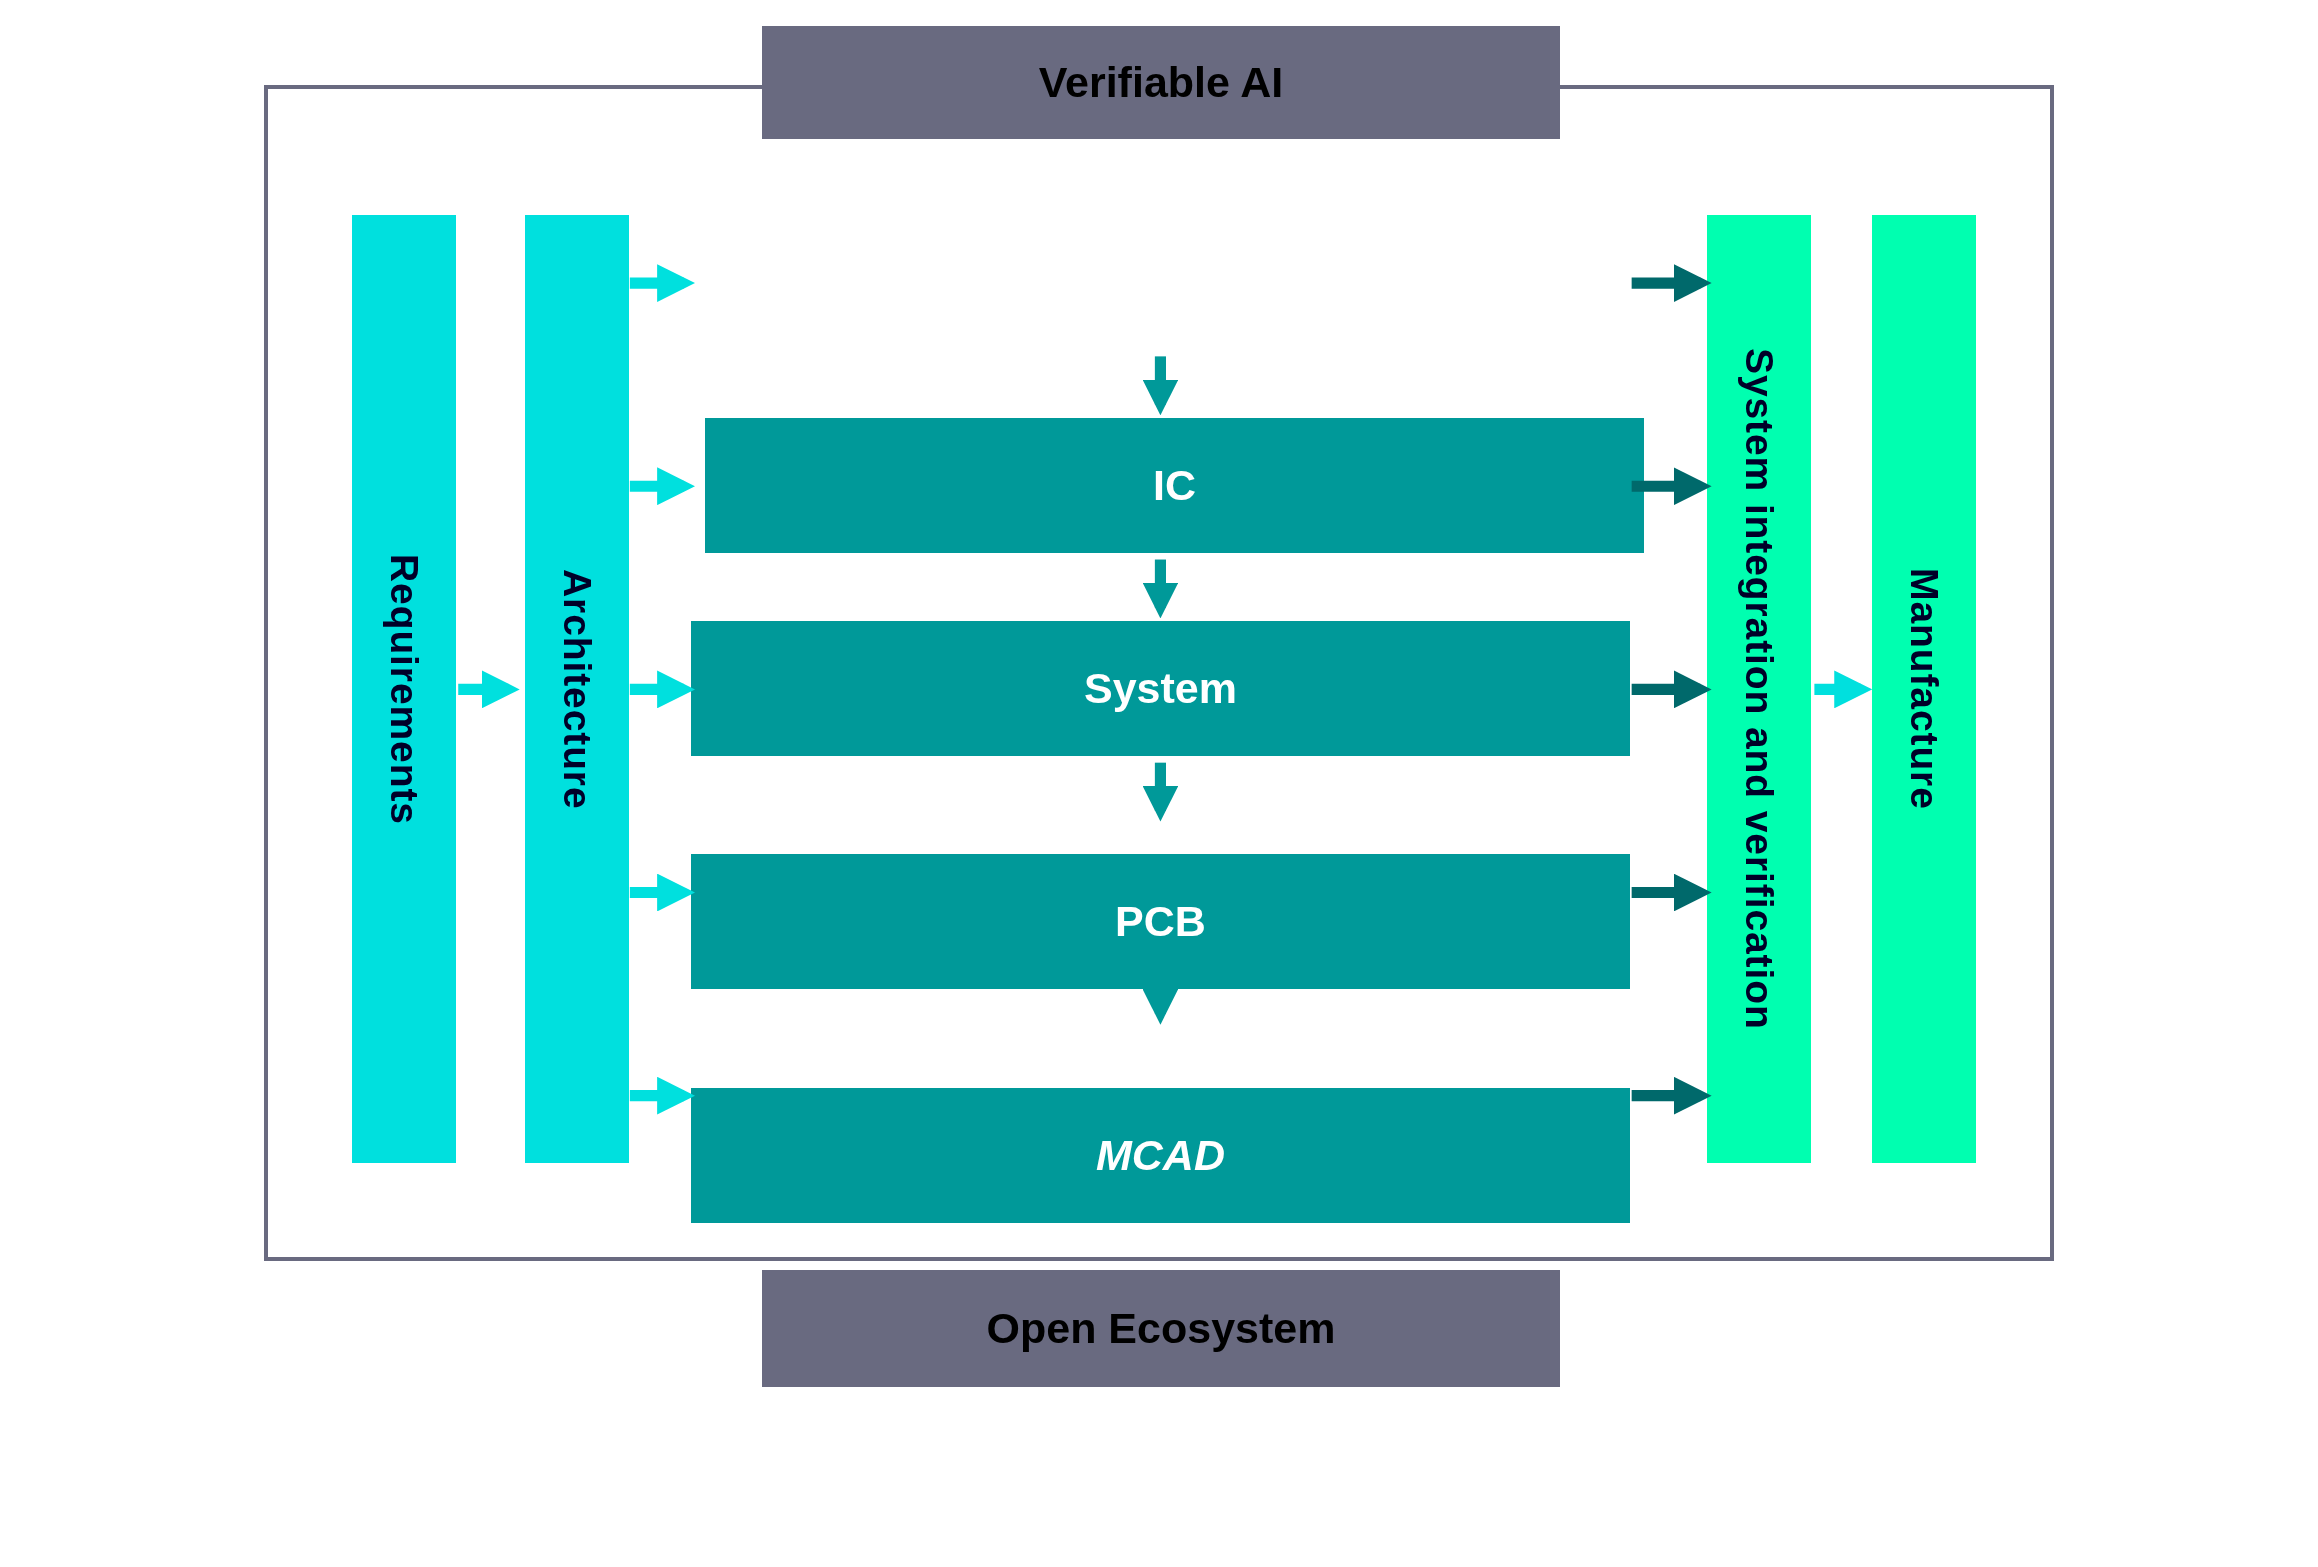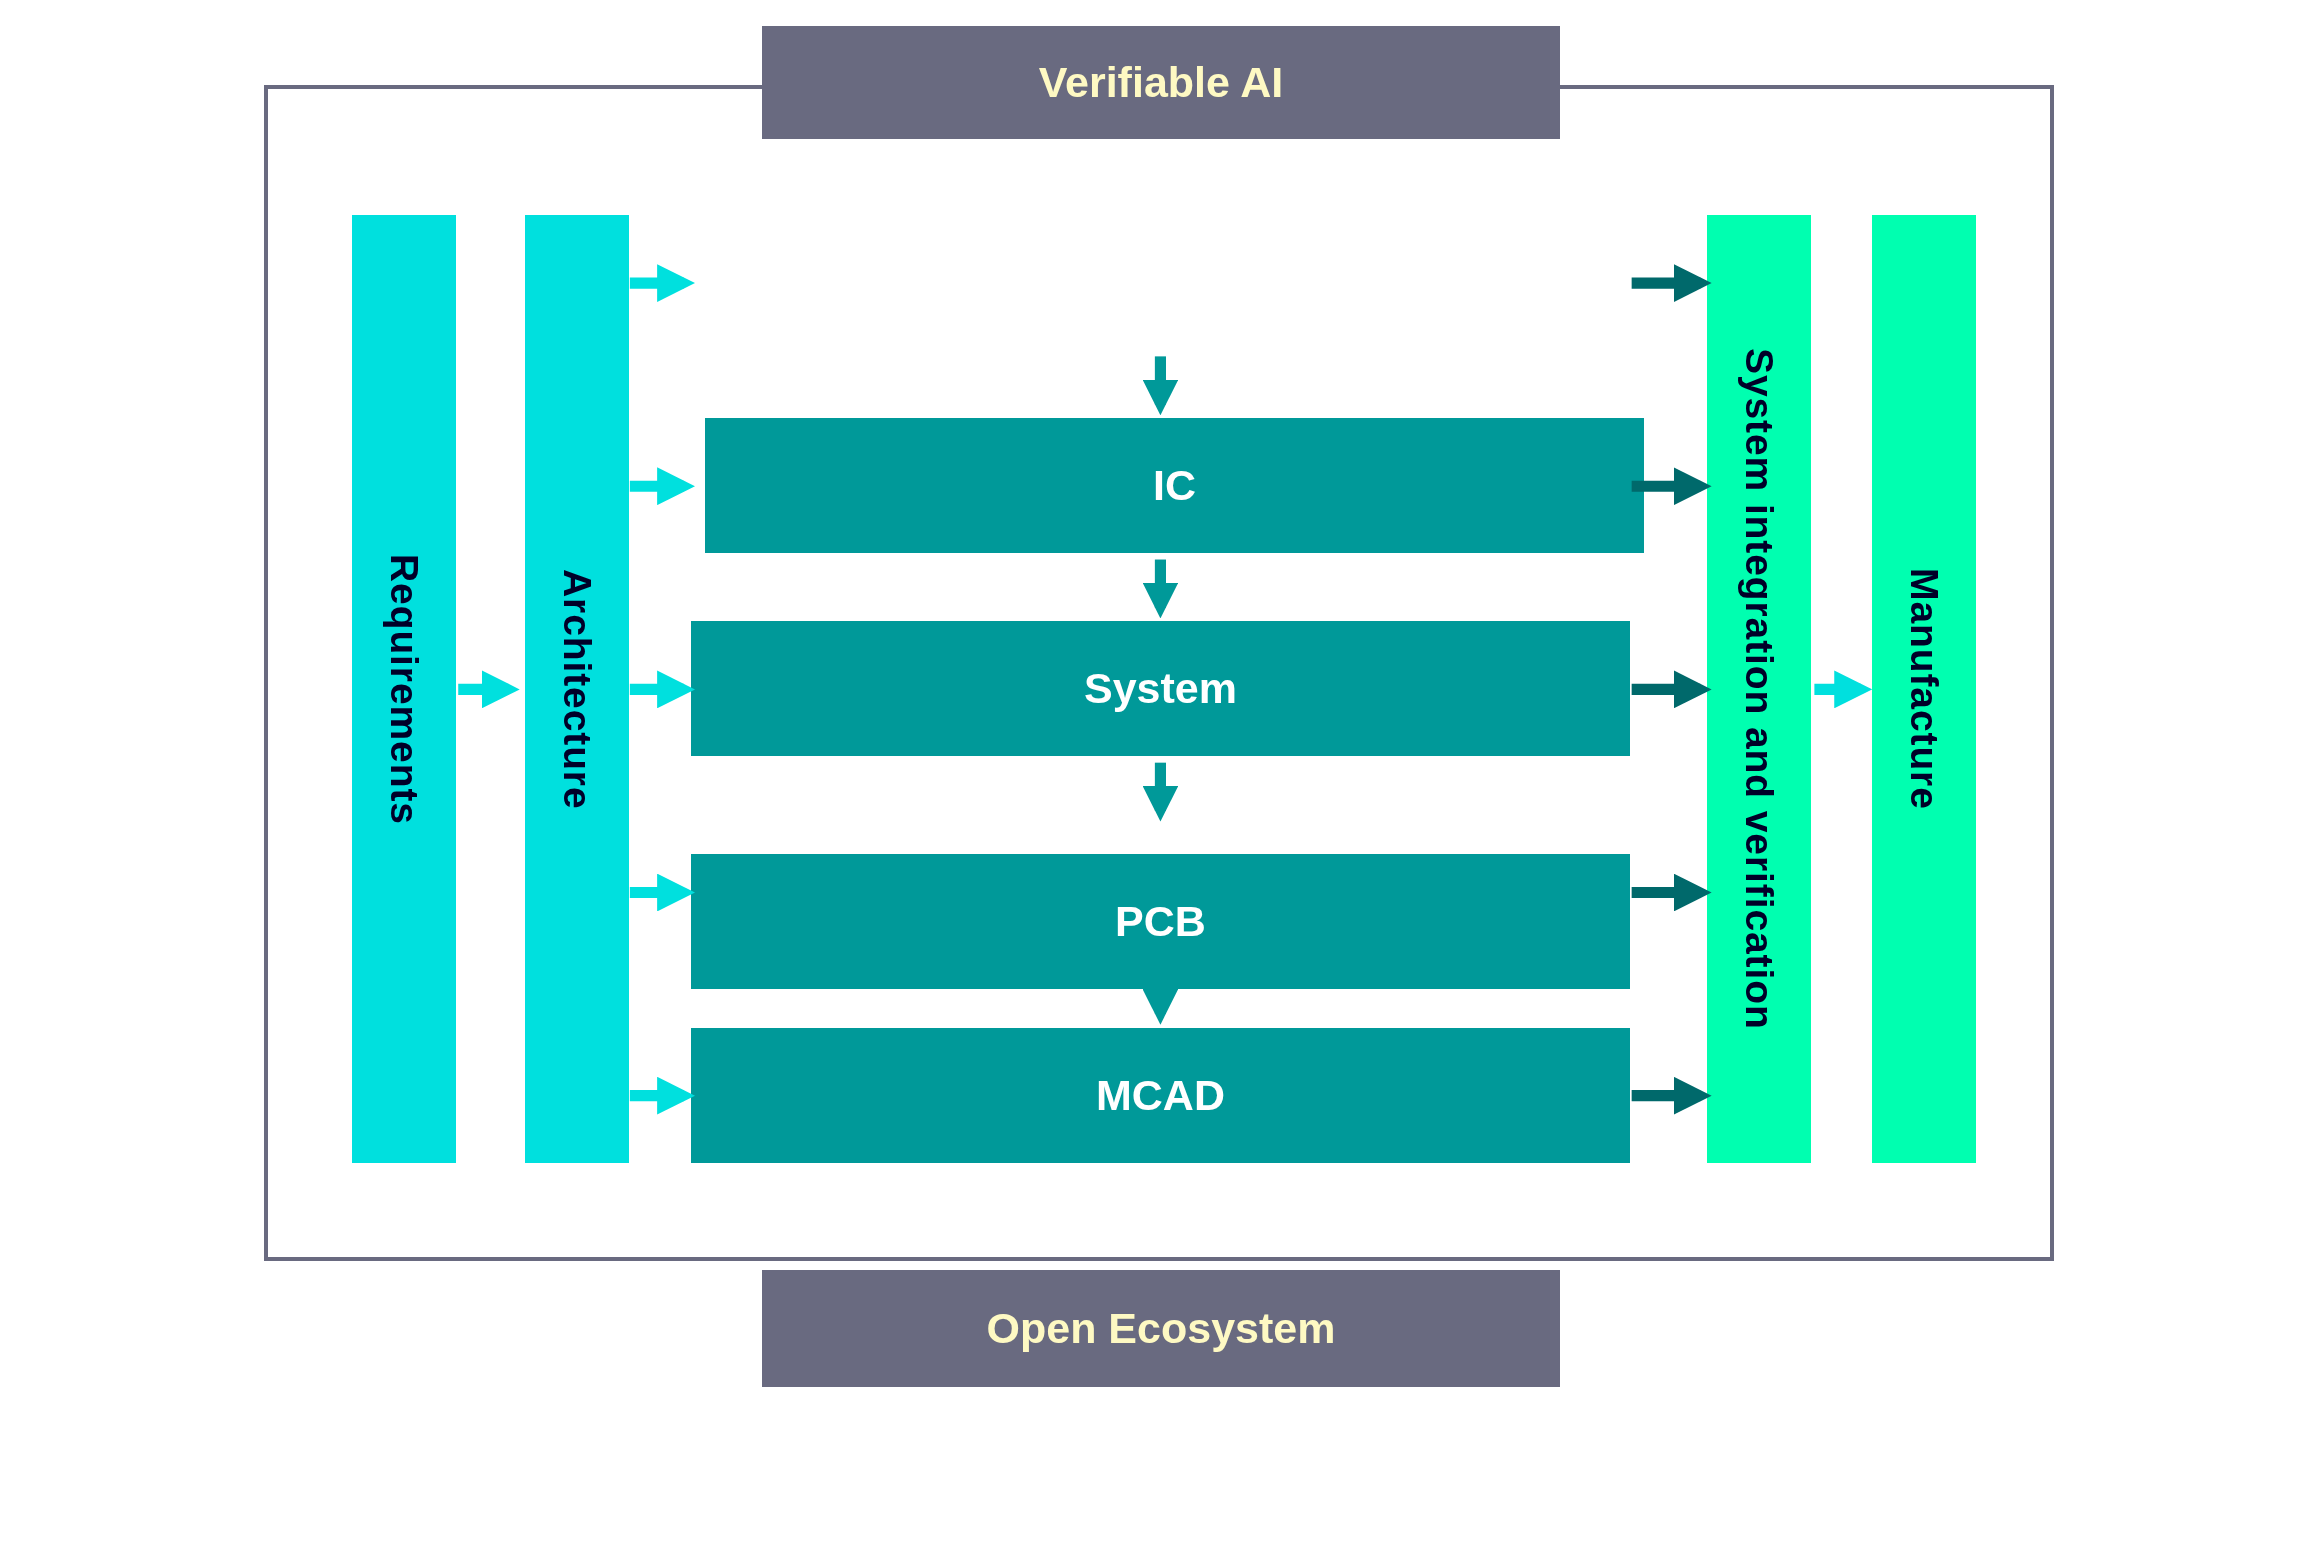--- a/index.html
+++ b/index.html
@@ -16,21 +16,21 @@
     position: absolute;
     left: 264px; top: 85px;
     width: 1790px; height: 1176px;
     border: 4.6px solid var(--slate);
     z-index: 0;
   }
   .banner {
     position: absolute;
     left: 762px; width: 798px;
     background: var(--slate);
-    color: #fef9c3;
+    color: #000000;
     display: flex; align-items: center; justify-content: center;
     font-size: 43px; font-weight: 700;
     z-index: 3;
   }
   .banner.top { top: 26px; height: 113px; }
   .banner.bottom { top: 1270px; height: 117px; }
   .vbar {
     position: absolute;
     top: 215px; width: 104px; height: 948px;
     display: flex; align-items: center; justify-content: center;
@@ -55,21 +55,21 @@
     background: var(--teal);
     color: #ffffff;
     display: flex; align-items: center; justify-content: center;
     font-size: 43px; font-weight: 700;
     z-index: 1;
   }
   #stage-sw      { top: 215px; }
   #stage-ic      { top: 418px; margin-left: 14px; }
   #stage-package { top: 621px; }
   #stage-pcb     { top: 834px; margin-top: 20px; }
-  #stage-mcad    { top: 1028px; }
+  #stage-mcad    { top: 1088px; font-style: italic; }
   .arrows {
     position: absolute; left: 0; top: 0;
     width: 2319px; height: 1568px;
     z-index: 2;
     pointer-events: none;
   }
   .ln-cyan { stroke: var(--cyan); stroke-width: 12; }
   .ln-teal { stroke: var(--teal); stroke-width: 12; }
   .ln-dark { stroke: var(--teal_dark); stroke-width: 12; }
 </style>

